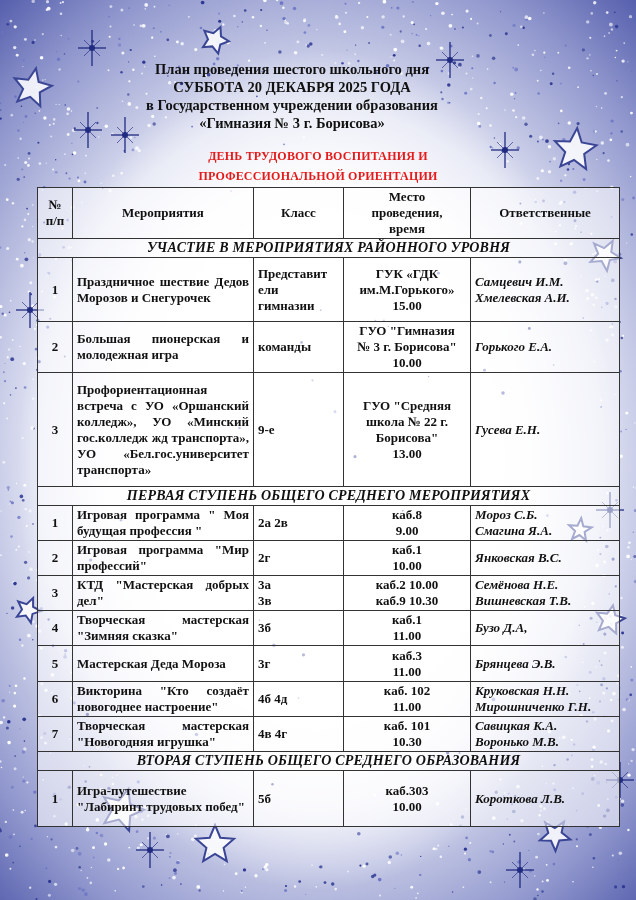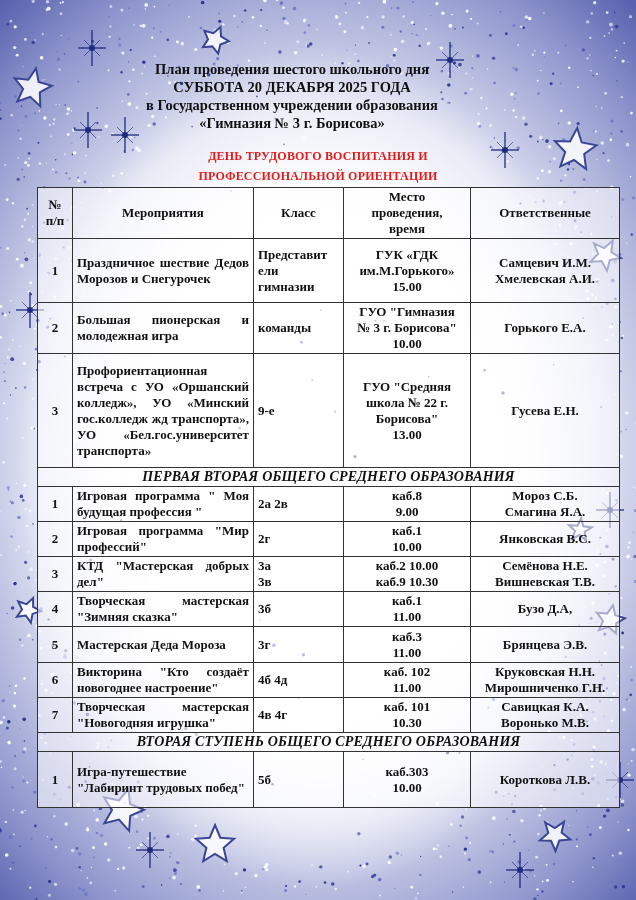--- a/index.html
+++ b/index.html
@@ -31,21 +31,21 @@
   }
   table.plan td, table.plan th {
     border: 1px solid #333; padding: 1px 4px; vertical-align: middle;
     background: rgba(255,255,255,0.55);
   }
   table.plan th { font-weight: bold; text-align: center; font-size: 13px; }
   .c-num { width: 26px; text-align: center; }
   .c-event { width: 172px; text-align: justify; text-align-last: left; margin-left: 32px; }
   .c-class { width: 82px; text-align: left; margin-top: 34px; }
   .c-place { width: 118px; text-align: center; }
-  .c-resp { width: 140px; text-align: center; }
+  .c-resp { width: 140px; text-align: left; font-style: italic; }
   td.section {
     text-align: center; font-style: italic; font-size: 14px; height: 16px;
     letter-spacing: 0.2px;
   }
   .multiline { white-space: pre-line; }
 </style>
 </head>
 <body>
 
 <svg id="sparkles" xmlns="http://www.w3.org/2000/svg">
@@ -1213,20 +1213,23 @@
 п/п</th>
         <th>Мероприятия</th>
         <th>Класс</th>
         <th class="multiline">Место
 проведения,
 время</th>
         <th>Ответственные</th>
       </tr>
     </thead>
     <tbody id="table-body">
+        <tr>
+          <td colspan="5" class="section">УЧАСТИЕ В МЕРОПРИЯТИЯХ РАЙОННОГО УРОВНЯ</td>
+        </tr>
         <tr style="height: 64px;">
           <td class="c-num">1</td>
           <td class="c-event">Праздничное шествие Дедов Морозов и Снегурочек</td>
           <td class="c-class multiline">Представит
 ели
 гимназии</td>
           <td class="c-place multiline">ГУК «ГДК
 им.М.Горького»
 15.00</td>
           <td class="c-resp multiline">Самцевич И.М.
@@ -1245,21 +1248,21 @@
           <td class="c-num">3</td>
           <td class="c-event">Профориентационная встреча с УО «Оршанский колледж», УО «Минский гос.колледж жд транспорта», УО «Бел.гос.университет транспорта»</td>
           <td class="c-class multiline">9-е</td>
           <td class="c-place multiline">ГУО "Средняя
 школа № 22 г.
 Борисова"
 13.00</td>
           <td class="c-resp multiline">Гусева Е.Н.</td>
         </tr>
         <tr>
-          <td colspan="5" class="section">ПЕРВАЯ ВТОРАЯ ОБЩЕГО СРЕДНЕГО ОБРАЗОВАНИЯ</td>
+          <td colspan="5" class="section">ПЕРВАЯ СТУПЕНЬ ОБЩЕГО СРЕДНЕГО МЕРОПРИЯТИЯХ</td>
         </tr>
         <tr style="height: 35px;">
           <td class="c-num">1</td>
           <td class="c-event">Игровая программа " Моя будущая профессия "</td>
           <td class="c-class multiline">2а  2в</td>
           <td class="c-place multiline">каб.8
 9.00</td>
           <td class="c-resp multiline">Мороз С.Б.
 Смагина Я.А.</td>
         </tr>

